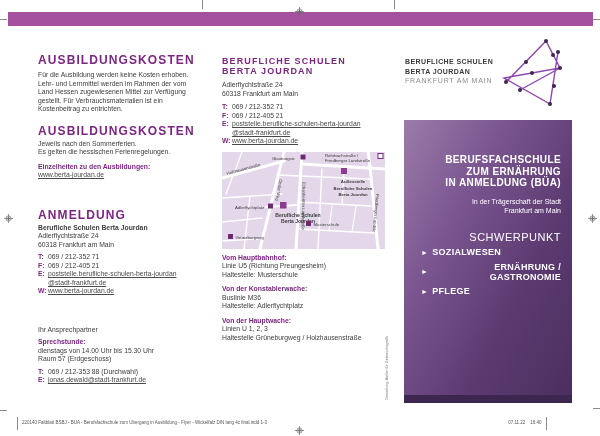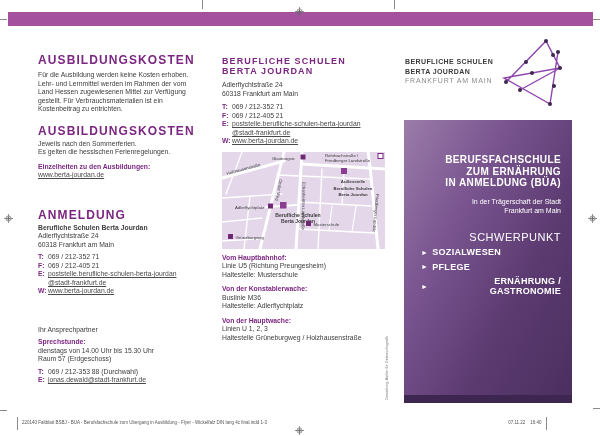--- a/index.html
+++ b/index.html
@@ -303,25 +303,25 @@
         <div>In der Trägerschaft der Stadt</div>
         <div>Frankfurt am Main</div>
       </div>
       <div class="pfocus">SCHWERPUNKT</div>
       <div class="pitem">
           <span class="tri">►</span>
           <span>SOZIALWESEN</span>
         </div>
       <div class="pitem">
           <span class="tri">►</span>
-          <span>PFLEGE</span>
+          <span>ERNÄHRUNG / GASTRONOMIE</span>
         </div>
       <div class="pitem">
           <span class="tri">►</span>
-          <span>ERNÄHRUNG / GASTRONOMIE</span>
+          <span>PFLEGE</span>
         </div>
     </div>
     <div class="panel-bottom"></div>
   </div>
 
   <div class="footer-left">220140 Faltblatt BSBJ - BÜA - Berufsfachschule zum Übergang in Ausbildung - Flyer - Wickelfalz DIN lang 4c final.indd   1-3</div>
   <div class="footer-right">
     <span>07.11.22</span>&nbsp;&nbsp;&nbsp;
     <span>16:40</span>
   </div>

